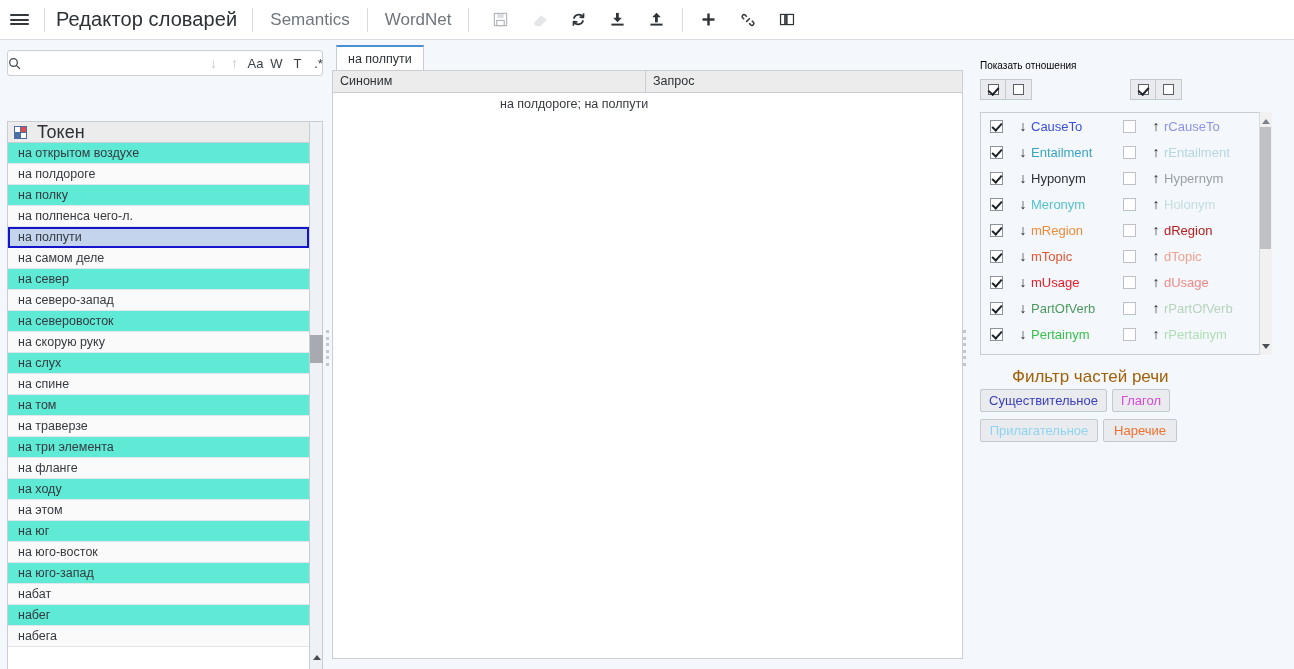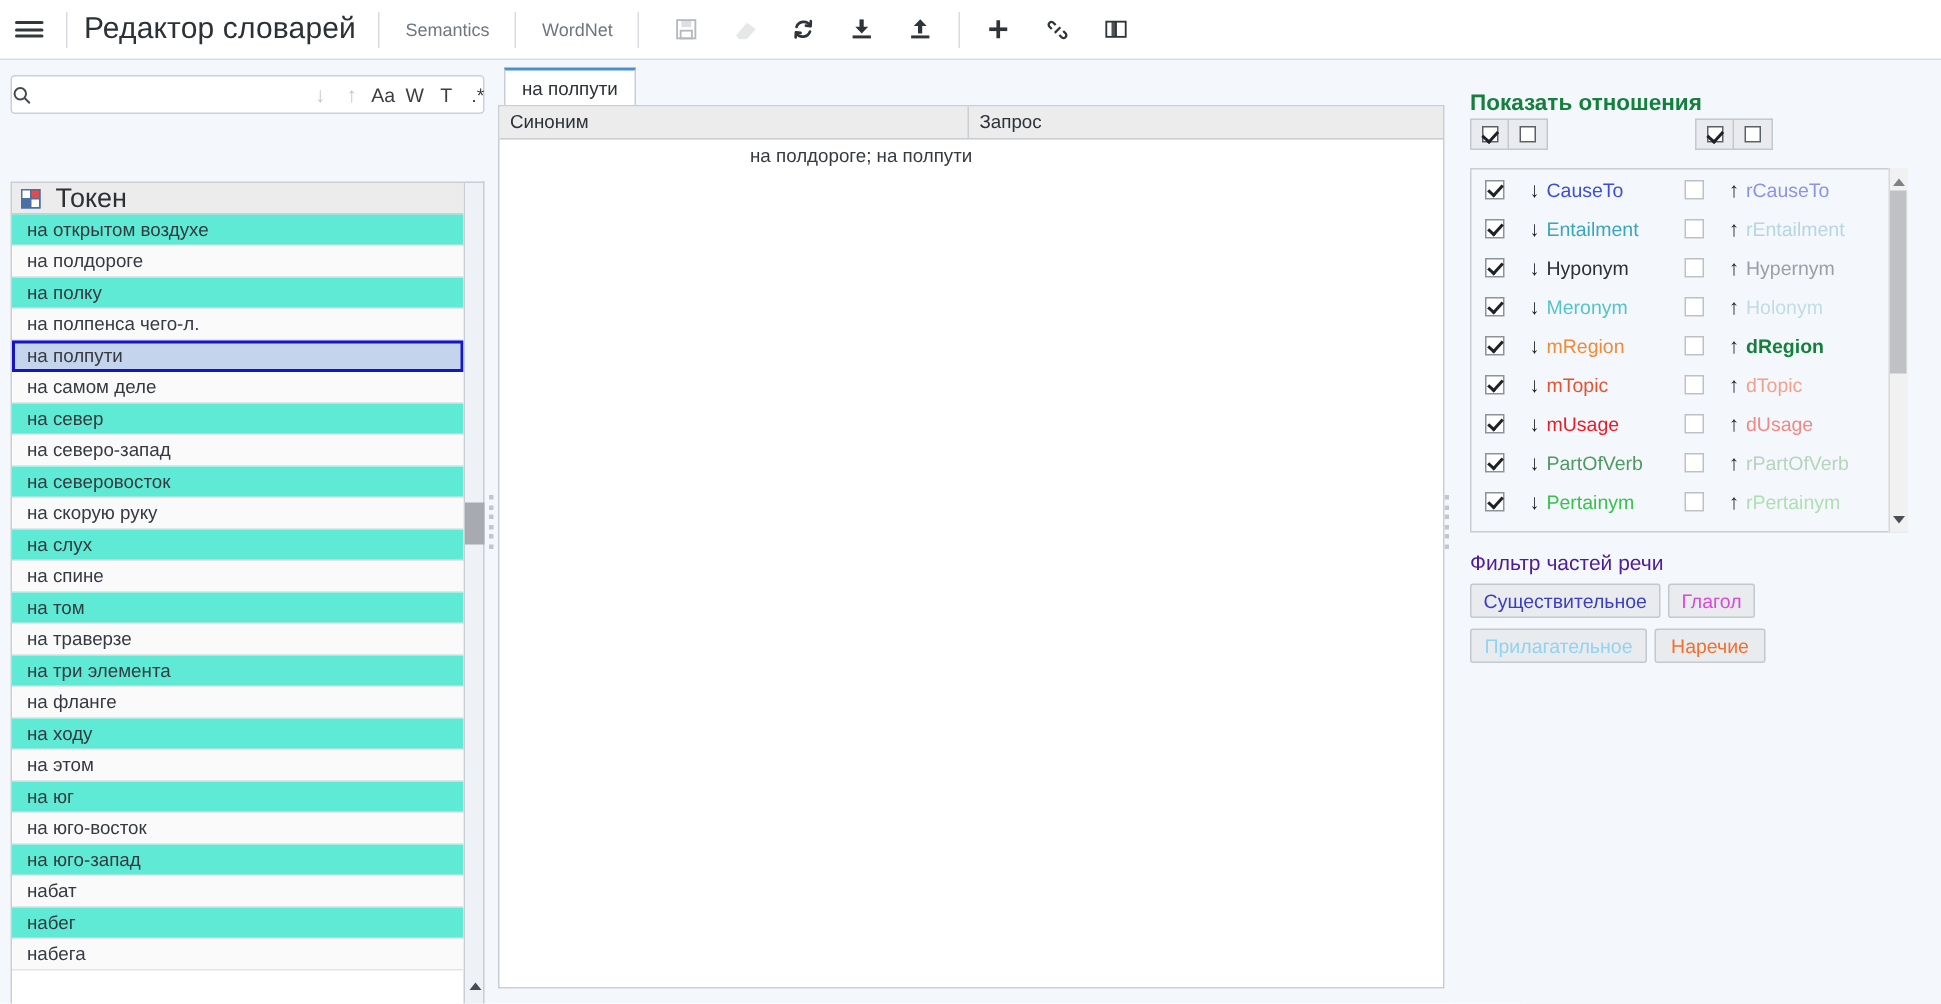--- a/index.html
+++ b/index.html
@@ -19,21 +19,21 @@
     display:flex; align-items:center;
   }
   .hamburger { width:38px; height:40px; display:flex; align-items:center; justify-content:center; cursor:pointer; }
   .hamburger span { display:block; width:19px; height:2px; background:#33383d; margin:2.5px 0; border-radius:1px;}
   .vsep { width:1px; height:24px; background:#d8dce2; margin:0 6px; }
   .app-title {
     font-size:20px; color:#2c3136; padding:0 9px 0 5px; letter-spacing:.1px;
     white-space:nowrap;
   }
   .tb-text {
-    font-size:12px; color:#6f767e; padding:0 11px; white-space:nowrap; cursor:pointer;
+    font-size:17px; color:#6f767e; padding:0 11px; white-space:nowrap; cursor:pointer;
   }
   .tb-icon {
     width:39px; height:40px; display:flex; align-items:center; justify-content:center;
     cursor:pointer; color:#2f3438;
   }
   .tb-icon.disabled { color:#b4b9bf; cursor:default; }
   .tb-icon svg { display:block; }
 
   
   .left-panel { position:absolute; left:0; top:40px; width:330px; height:629px; background:#f4f7fb; }
@@ -84,21 +84,21 @@
   .ct-head { height:22px; background:#ececec; border-bottom:1px solid #c9ced4; display:flex; }
   .ct-h { font-size:12.5px; color:#2c3136; line-height:21px; padding-left:7px; border-right:1px solid #c9ced4; }
   .ct-h.c1 { width:313px; }
   .ct-h.c2 { width:316px; border-right:none; }
   .ct-row { display:flex; height:22px;justify-content:center; }
   .ct-c { font-size:12.5px; color:#353a40; line-height:22px; padding-left:18px; }
   .ct-c.c1 { width:313px; }
 
   
   .right-panel { position:absolute; left:968px; top:45px; width:326px; height:624px; background:#f4f7fb;}
-  .rp-title { position:absolute; left:11px; top:15px; font-size:15px; color:#15803d;font-weight:bold; }
+  .rp-title { position:absolute; left:11px; top:15px; font-size:10px; color:#000000; }
   .chkgroup { position:absolute; top:79px; display:flex; }
   .chkgroup.g1 { left:980px; }
   .chkgroup.g2 { left:1130px; }
   .cg-btn { width:26px; height:21px; background:#e9ebee; border:1px solid #c4c9cf; display:flex; align-items:center; justify-content:center; cursor:pointer;}
   .cg-btn + .cg-btn { border-left:none; }
   .minibox { width:11px; height:11px; border:1px solid #5a6066; background:#fff; position:relative;}
   .minibox.checked::after { content:""; position:absolute; left:1px; top:0px; width:5px; height:8px;
      border:solid #1d2228; border-width:0 2px 2px 0; transform:rotate(42deg); }
 
   .rel-box { position:absolute; left:980px; top:112px; width:292px; height:243px;
@@ -109,21 +109,21 @@
   .rel-chk.on::after { content:""; position:absolute; left:3px; top:0px; width:4px; height:8px;
      border:solid #1d2228; border-width:0 2px 2px 0; transform:rotate(42deg);}
   .rel-chk.off { border-color:#bcc1c7; }
   .rel-arrow { width:16px; text-align:center; font-size:14px; color:#1b2026; flex:none; font-weight:bold;}
   .rel-label { font-size:13px; white-space:nowrap; }
 
   .rsb { position:absolute; left:1259px; top:112px; width:13px; height:243px; background:#f1f1f1; border-left:1px solid #d6dade;}
   .rsb-thumb { position:absolute; left:1260px; top:127px; width:11px; height:122px; background:#bfc1c4; }
   .rsb-arr { position:absolute; left:1259px; width:13px; height:14px; display:flex; align-items:center; justify-content:center;}
 
-  .pos-title { position:absolute; left:980px; top:367px; font-size:14px; color:#4c1d95; }
+  .pos-title { position:absolute; left:1012px; top:367px; font-size:17px; color:#a16207; }
   .pos-btn { position:absolute; height:23px; background:#e9ebee; border:1px solid #c4c9cf; border-radius:2px;
       font-size:13px; line-height:21px; text-align:center; cursor:pointer; }
   .pos-1 { left:980px; top:389px; width:127px; }
   .pos-2 { left:1112px; top:389px; width:58px; }
   .pos-3 { left:980px; top:419px; width:118px; }
   .pos-4 { left:1103px; top:419px; width:74px; }
 </style>
 </head>
 <body>
 
@@ -376,21 +376,21 @@
         </div>
         <div class="rel-row">
           <div class="rel-cell">
             <span class="rel-chk on"></span>
             <span class="rel-arrow">↓</span>
             <span class="rel-label" style="color: rgb(239, 139, 55);">mRegion</span>
           </div>
           <div class="rel-cell">
             <span class="rel-chk off"></span>
             <span class="rel-arrow">↑</span>
-            <span class="rel-label" style="color: #15803d; font-weight: bold;">dRegion</span>
+            <span class="rel-label" style="color: #b91c1c;">dRegion</span>
           </div>
         </div>
         <div class="rel-row">
           <div class="rel-cell">
             <span class="rel-chk on"></span>
             <span class="rel-arrow">↓</span>
             <span class="rel-label" style="color: rgb(226, 84, 47);">mTopic</span>
           </div>
           <div class="rel-cell">
             <span class="rel-chk off"></span>

